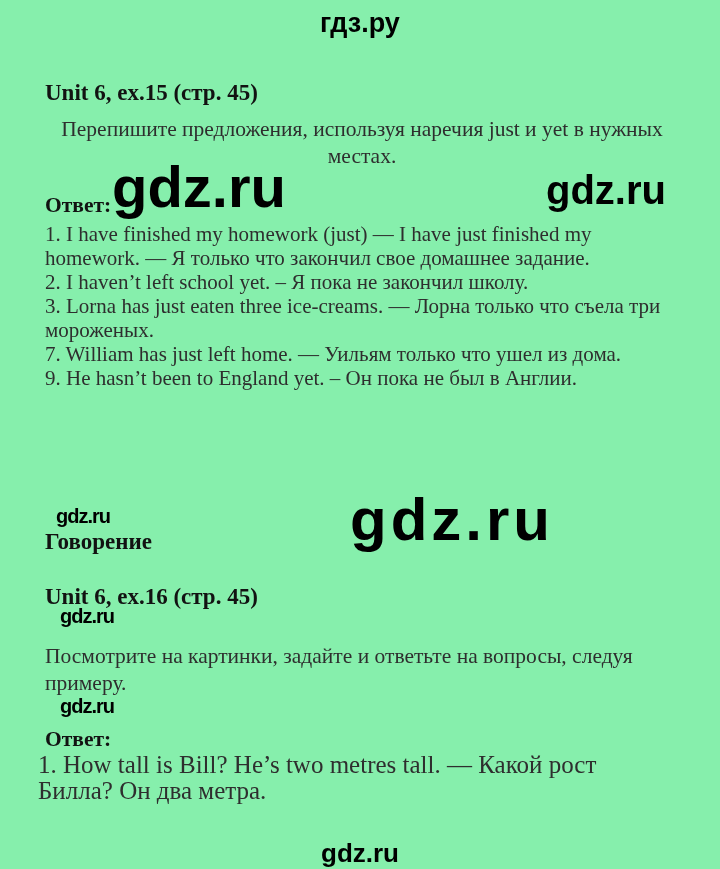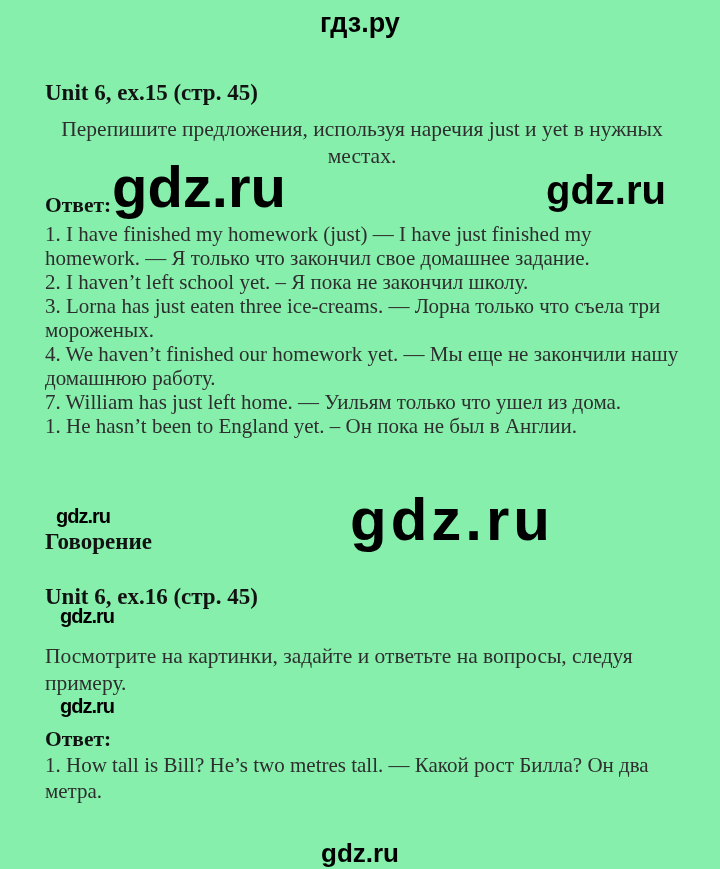--- a/index.html
+++ b/index.html
@@ -75,24 +75,24 @@
     width: 634px;
   }
   .answer-item {
     margin: 0;
     font-size: 21px;
     line-height: 24px;
     color: #2e2e2e;
   }
   .a16 {
     position: absolute;
-    left: 45px;
+    left: 38px;
     top: 752px;
     width: 634px;
-    font-size: 21px;
+    font-size: 25px;
     line-height: 26px;
   }
   .site-footer {
     position: absolute;
     top: 838px; left: 0;
     width: 100%;
     text-align: center;
     font-family: "Liberation Sans", sans-serif;
     font-weight: bold;
     font-size: 26px;
@@ -112,23 +112,22 @@
 
   <div class="wm wm-large-left">gdz.ru</div>
   <div class="wm wm-right">gdz.ru</div>
 
   <div class="answer-label al1">Ответ:</div>
 
   <div class="answer-list">
     <p class="answer-item">1. I have finished my homework (just) — I have just finished my homework. — Я только что закончил свое домашнее задание.</p>
     <p class="answer-item">2. I haven’t left school yet. – Я пока не закончил школу.</p>
     <p class="answer-item">3. Lorna has just eaten three ice-creams. — Лорна только что съела три мороженых.</p>
-    <p class="answer-item">4. We haven’t finished our homework yet. — Мы еще не закончили нашу домашнюю работу.</p>
     <p class="answer-item">7. William has just left home. — Уильям только что ушел из дома.</p>
-    <p class="answer-item">1. He hasn’t been to England yet. – Он пока не был в Англии.</p>
+    <p class="answer-item">9. He hasn’t been to England yet. – Он пока не был в Англии.</p>
   </div>
 
   <div class="wm wm-small wm-s1">gdz.ru</div>
   <div class="wm wm-center">gdz.ru</div>
 
   <h2 class="ex-heading" style="top:529px;">Говорение</h2>
 
   <h2 class="ex-heading h16">Unit 6, ex.16 (стр. 45)</h2>
   <div class="wm wm-small wm-s2">gdz.ru</div>
 

